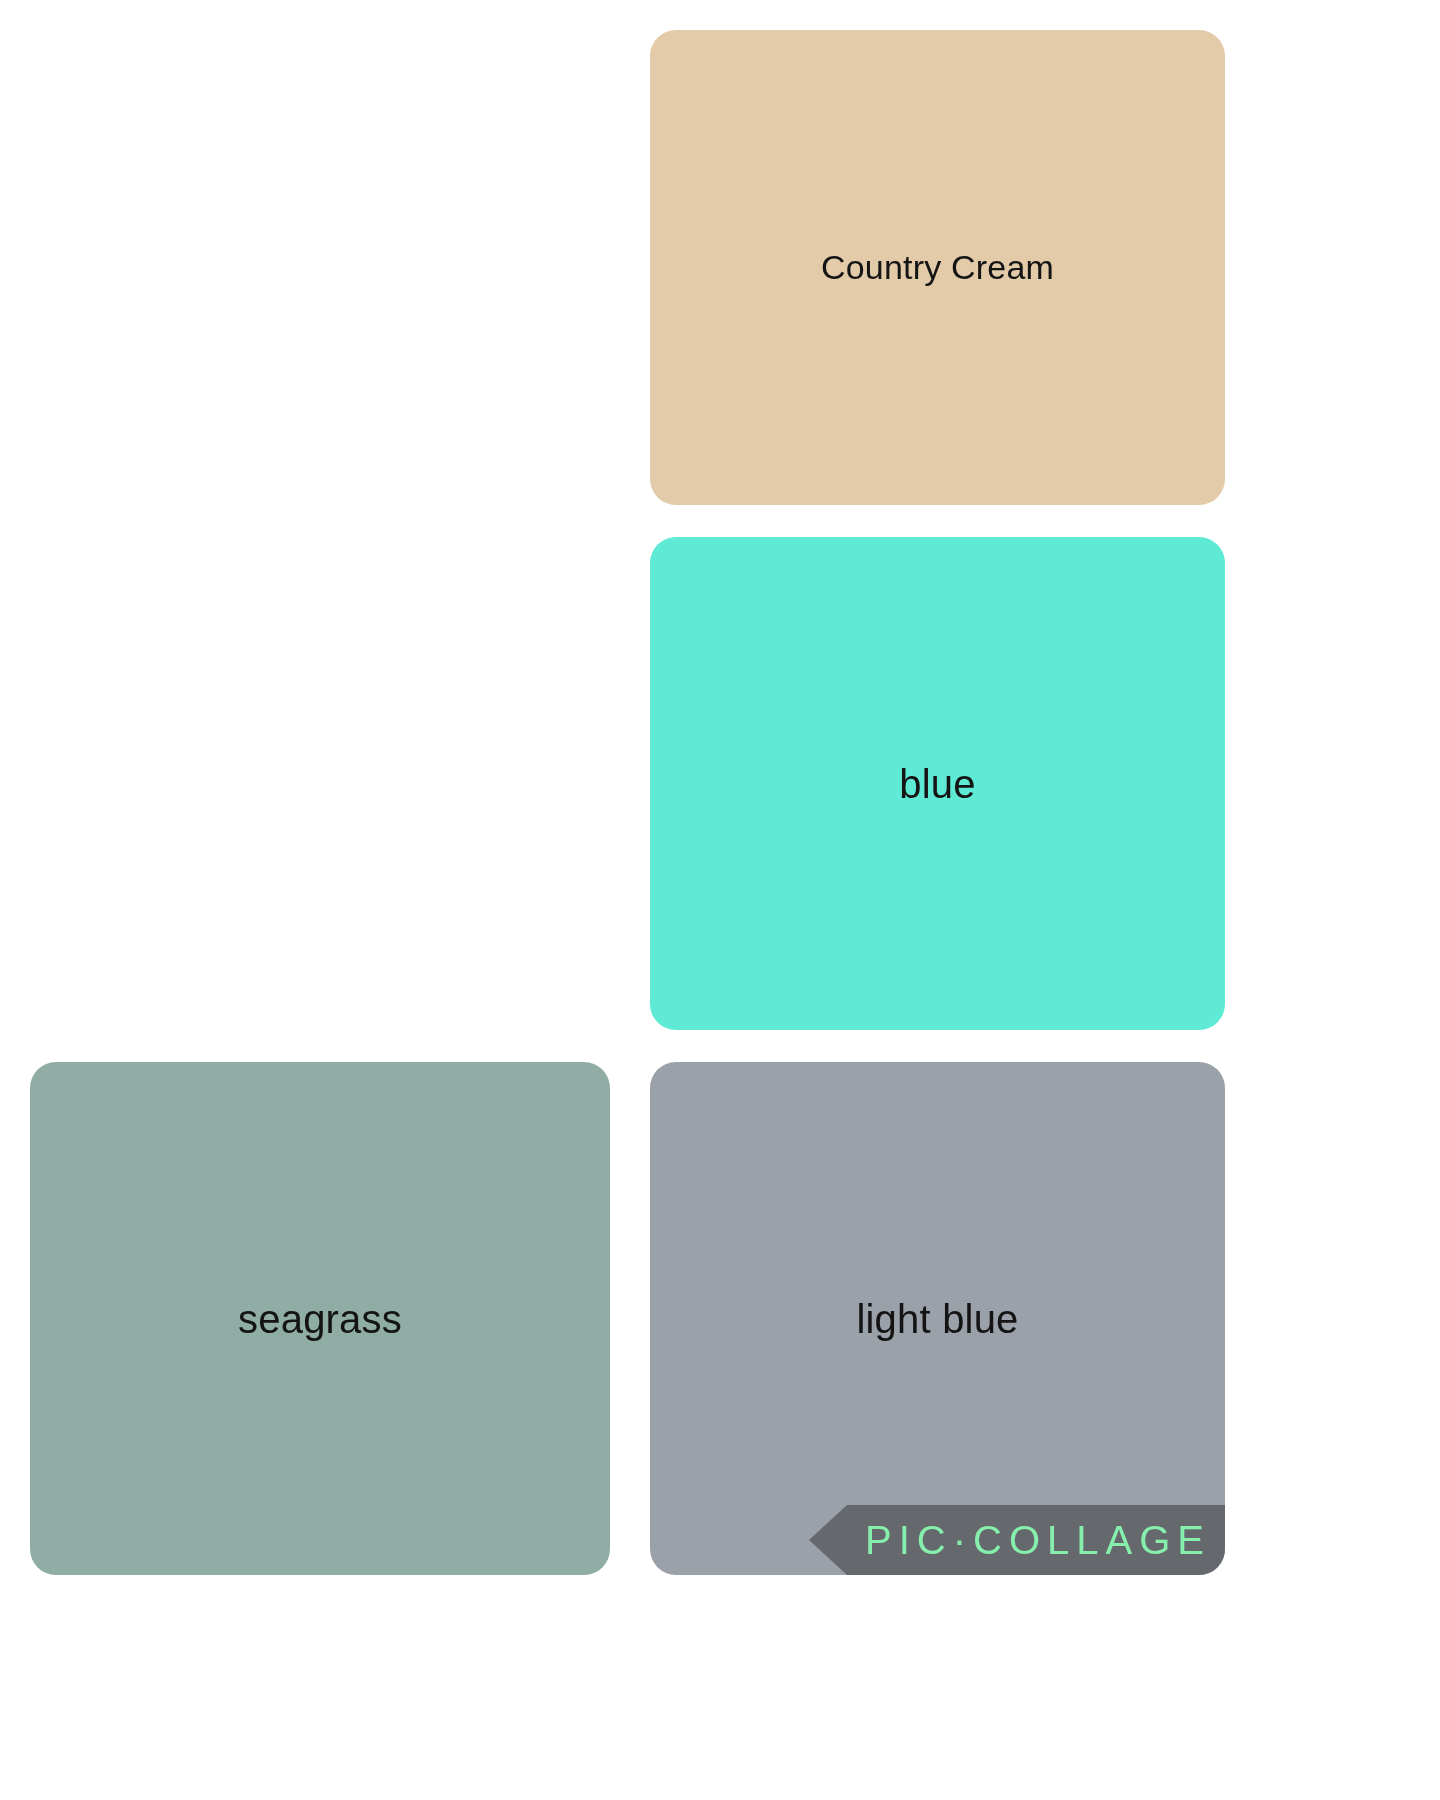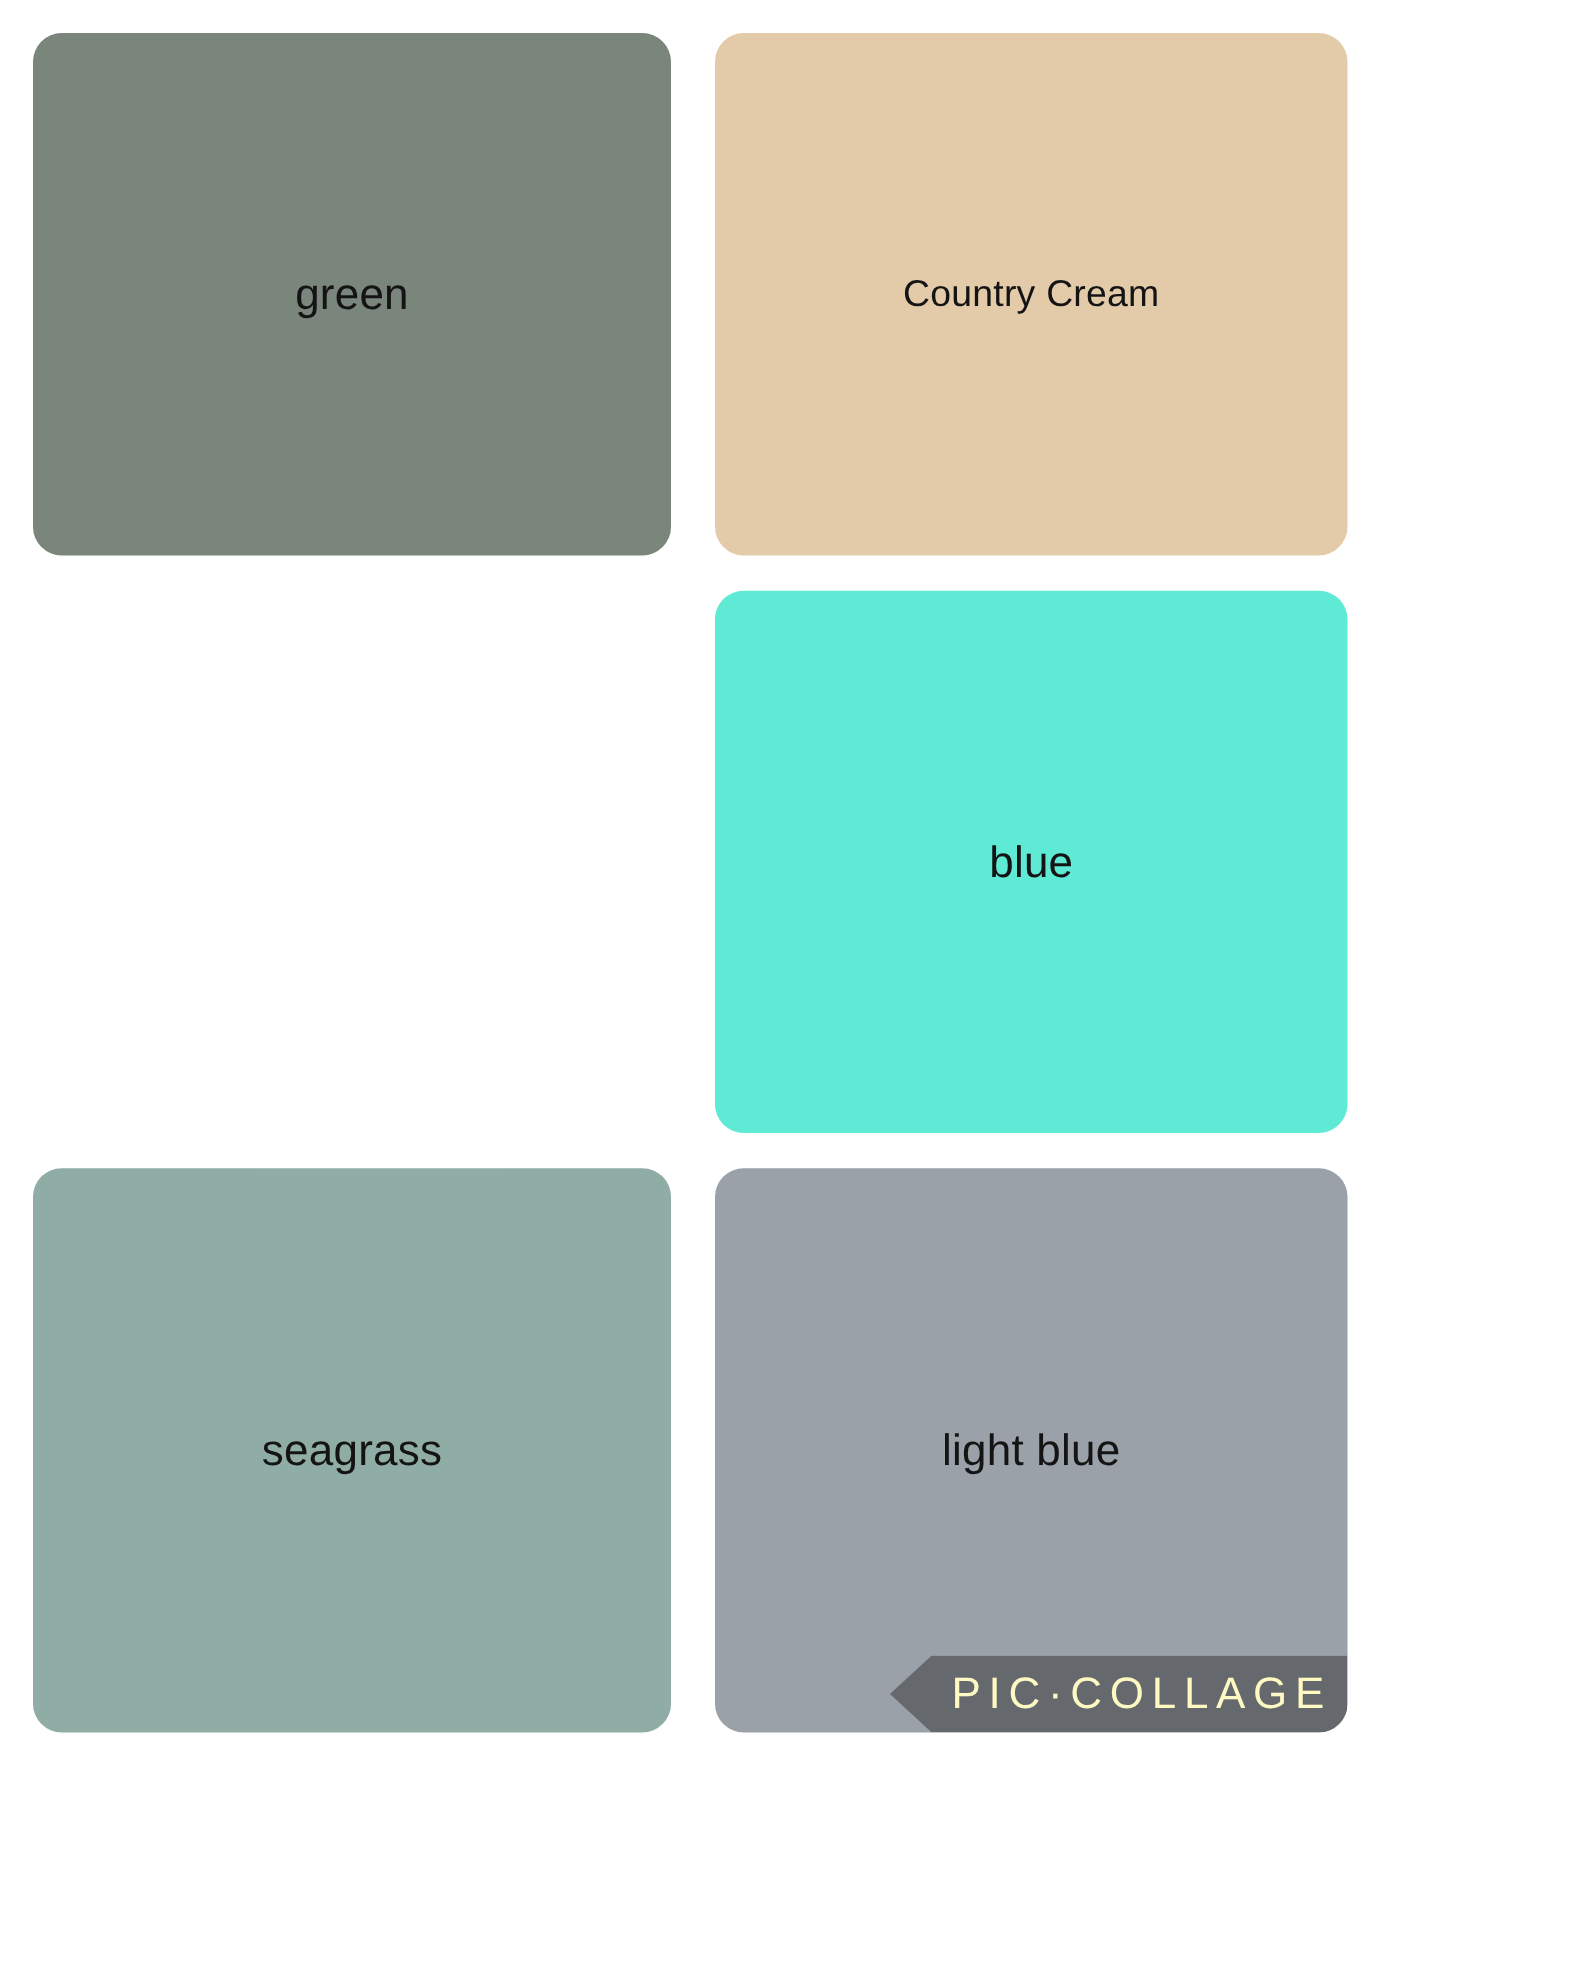--- a/index.html
+++ b/index.html
@@ -129,38 +129,35 @@
     letter-spacing: 7px;
     white-space: nowrap;
     font-family: "Liberation Sans", sans-serif;
   }
 </style>
 </head>
 <body>
 
 <div id="collage" style="background: rgb(255, 255, 255);">
 
-  <div class="tile col-left row-1" style="background-color:#7a857b;">
-    <span class="swatch-label">green</span>
-  </div>
 
   <div class="tile col-right row-1" style="background-color:#e3cba9;">
     <span class="swatch-label large">Country Cream</span>
   </div>
 
 
   <div class="tile col-right row-2" style="background-color:#5eead4;">
     <span class="swatch-label">blue</span>
   </div>
 
   <div class="tile col-left row-3" style="background-color:#8fada4;">
     <span class="swatch-label">seagrass</span>
   </div>
 
   <div class="tile col-right row-3" style="background-color:#9aa1a9;">
     <span class="swatch-label">light blue</span>
 
     <div class="watermark" style="background: rgb(101, 104, 109);">
-      <span class="watermark-text" style="color: #fef9c3;">PIC·COLLAGE</span>
+      <span class="watermark-text" style="color: #86efac;">PIC·COLLAGE</span>
     </div>
   </div>
 
 </div>
 
 </body></html>

